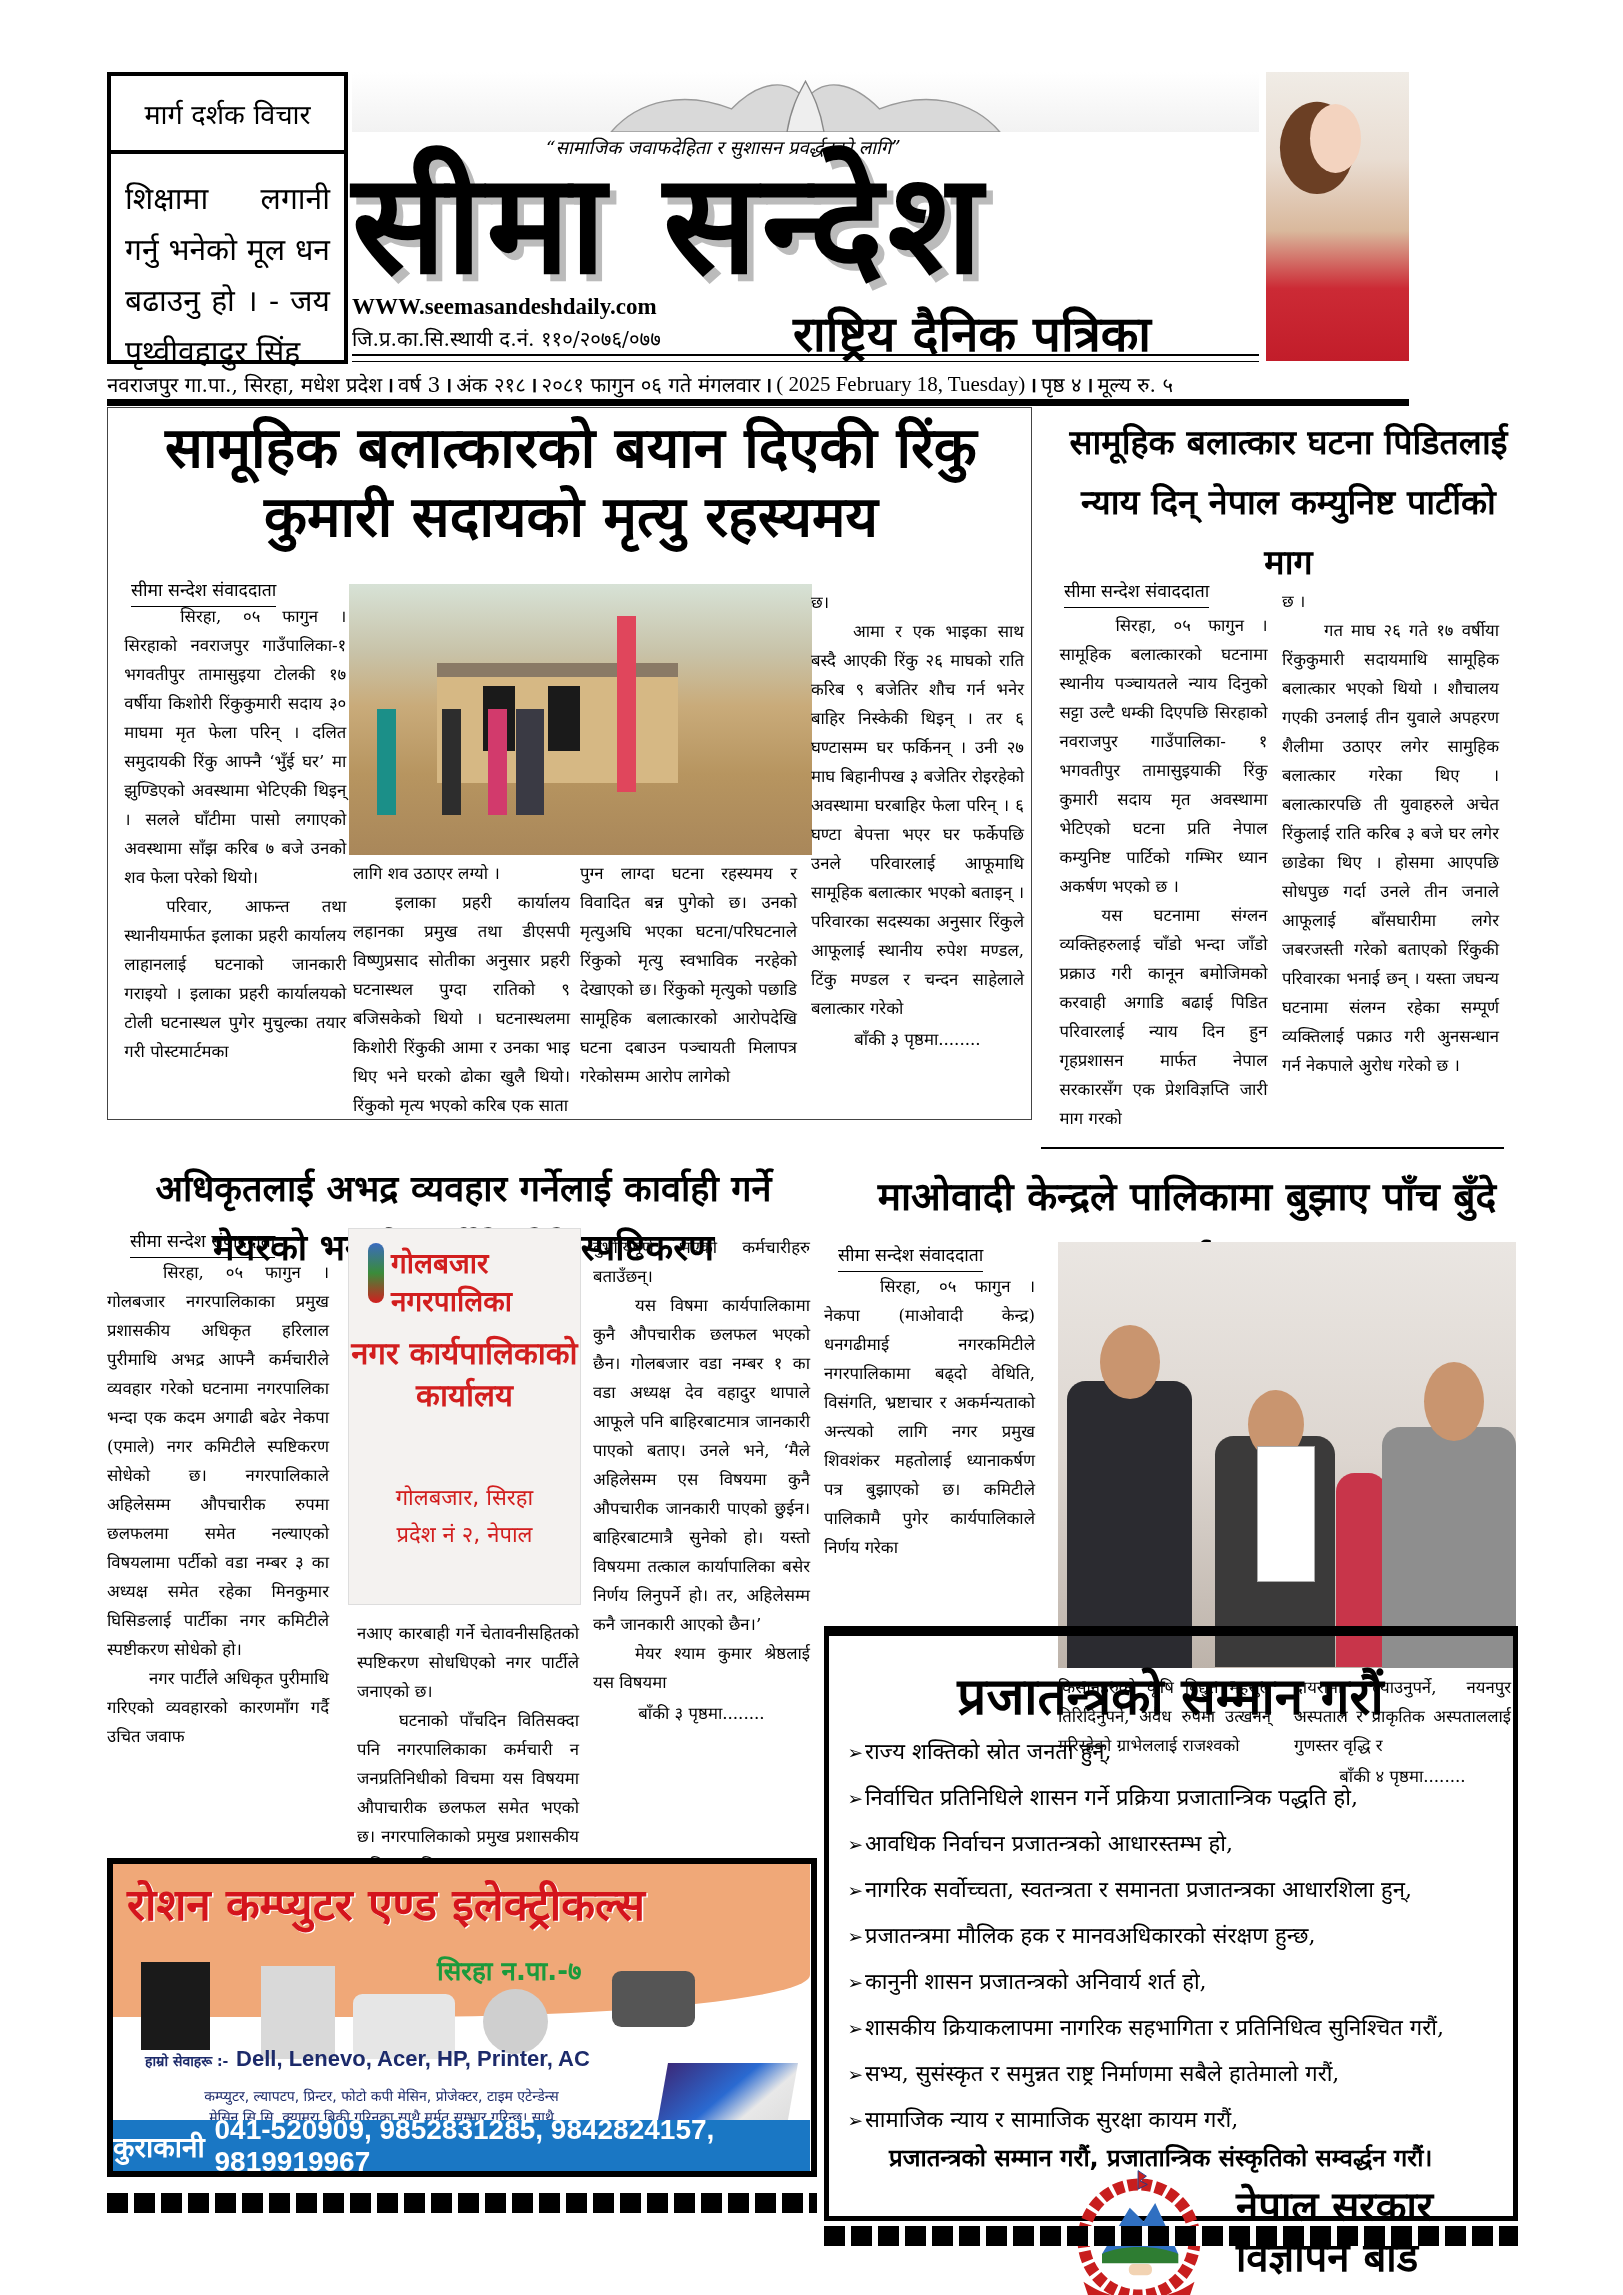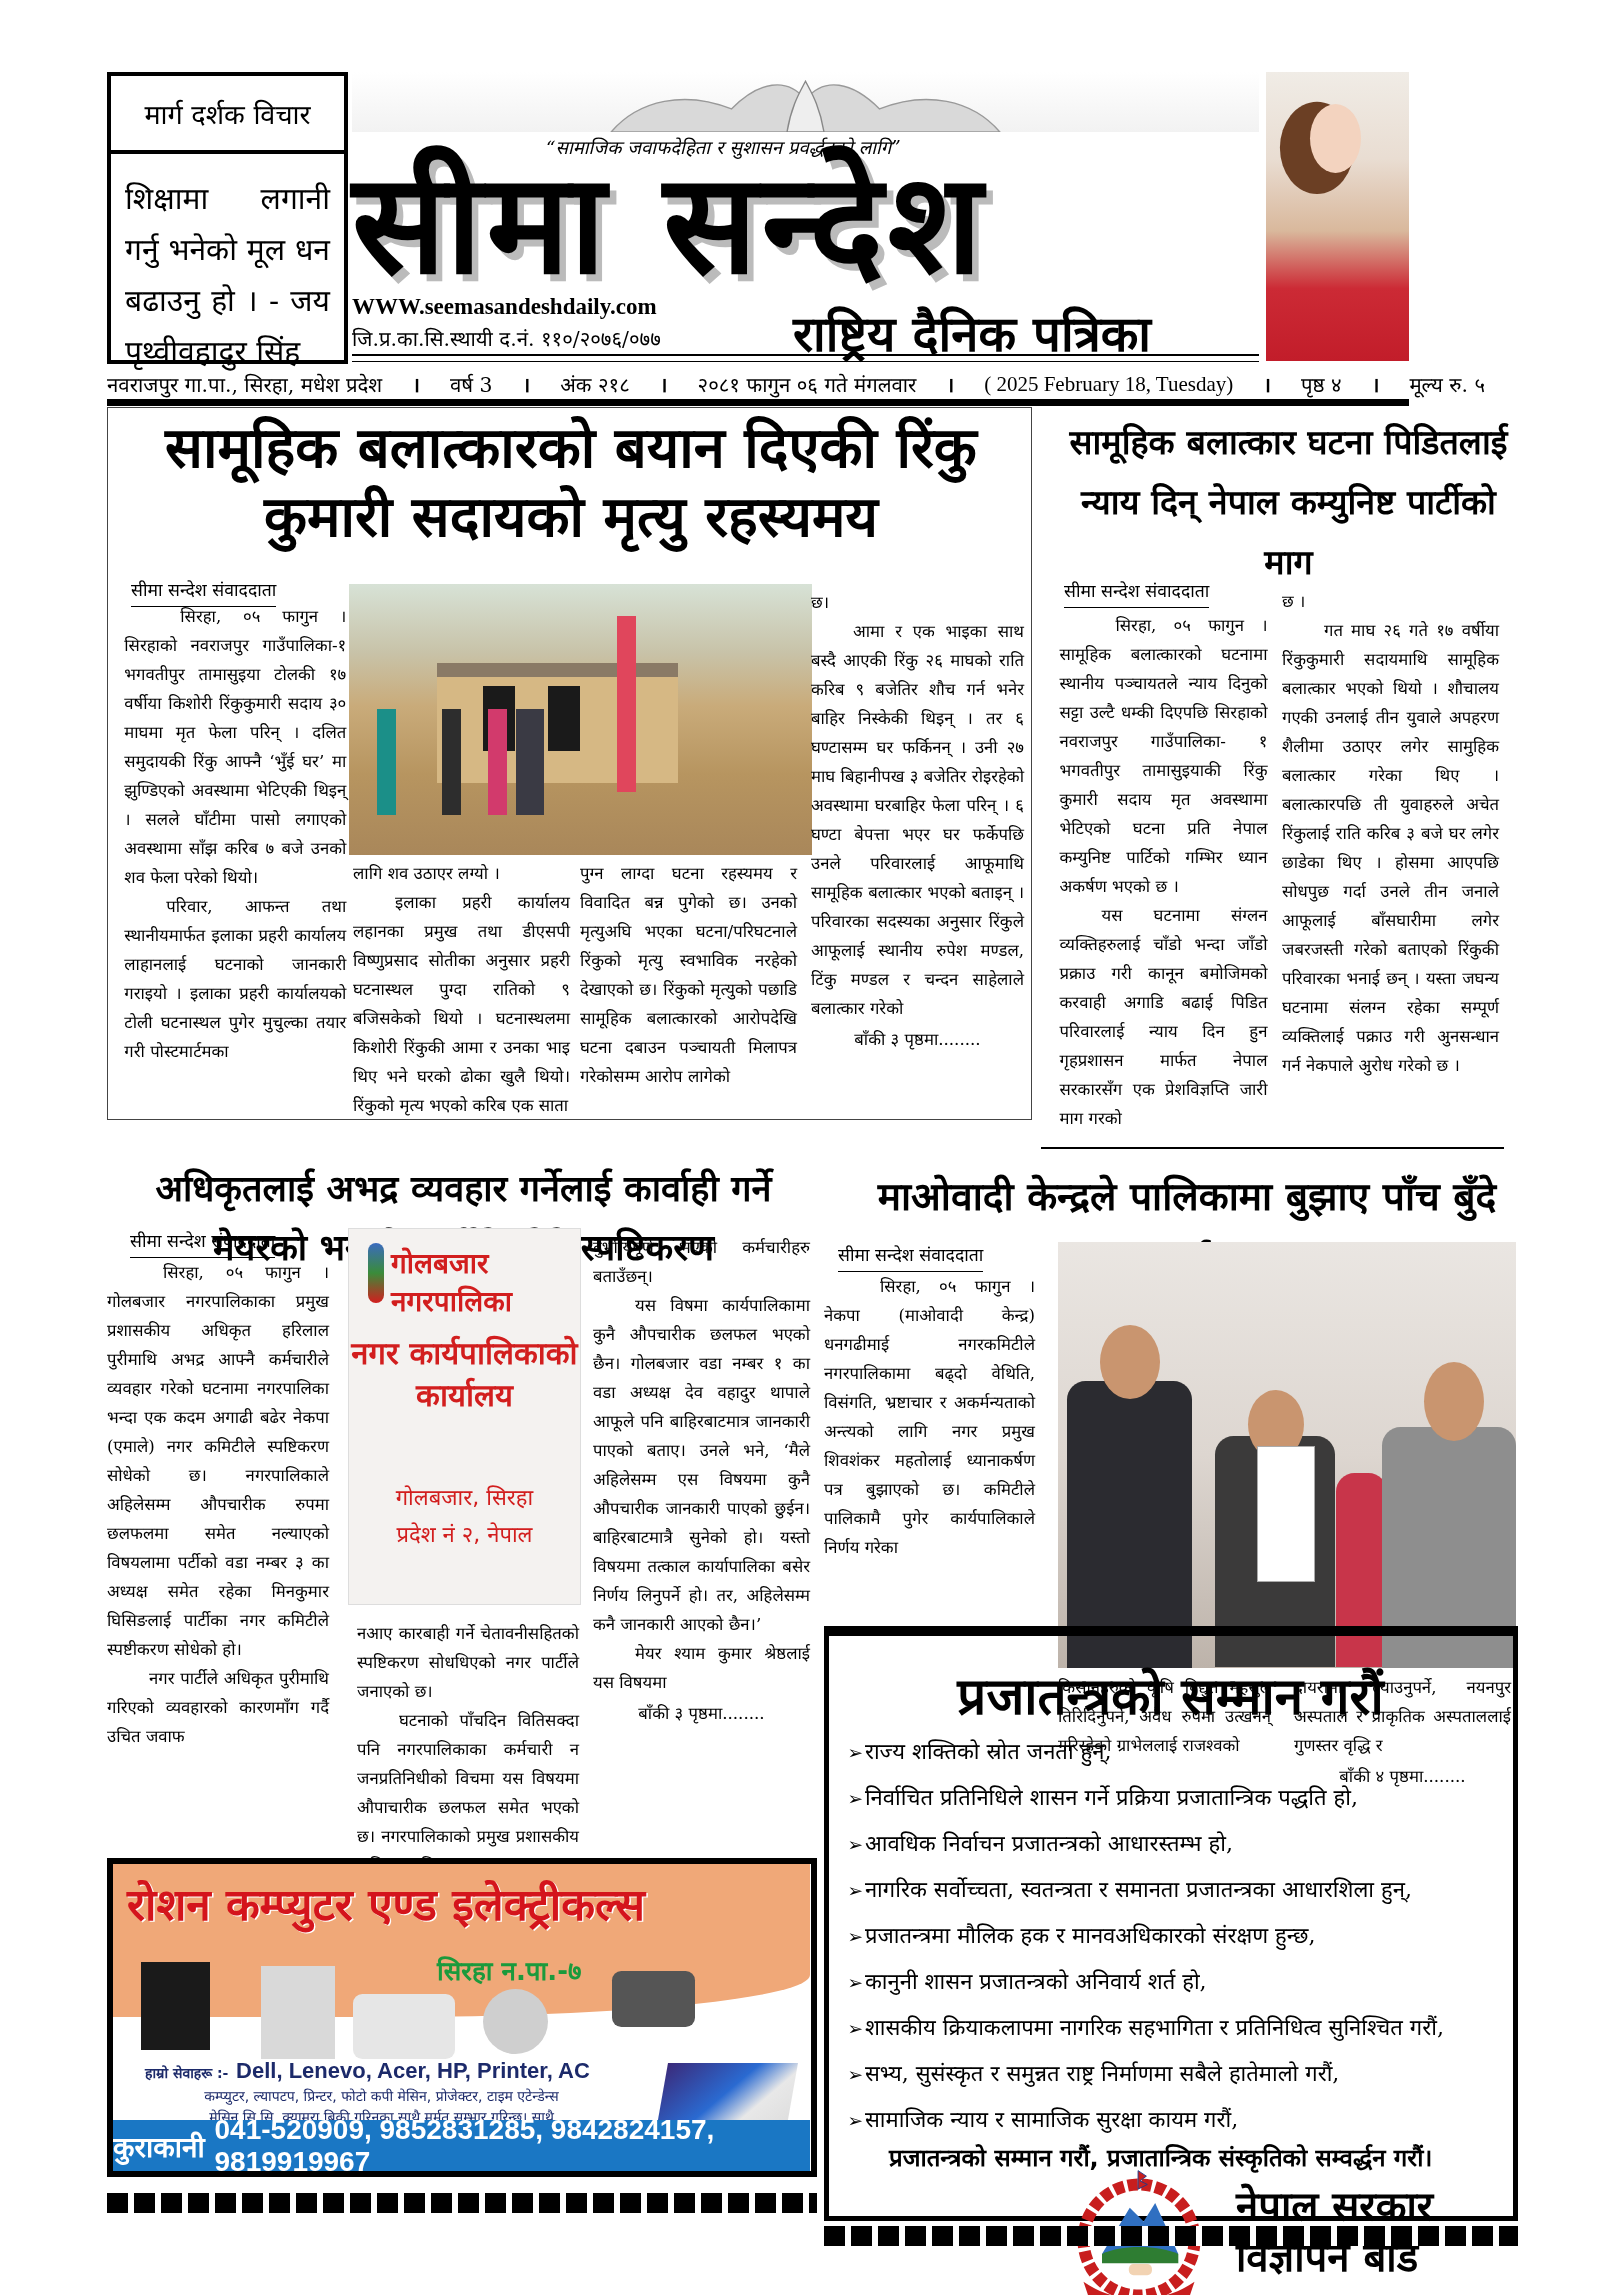--- a/index.html
+++ b/index.html
@@ -13,21 +13,21 @@
   #ornament{left:0;top:0;width:907px;height:60px;background:linear-gradient(#fff,#f2f2f2);}
   #ornament svg{width:100%;height:100%;}
   #tagline{left:194px;top:62px;font-size:18.5px;font-style:italic;font-family:"DejaVu Serif",serif;}
   #papername{left:0;top:83px;font-size:139px;font-weight:bold;line-height:139px;letter-spacing:4.6px;font-family:"DejaVu Sans",sans-serif;text-shadow:6.5px 6.5px 0 #bbb;}
   #website{left:0;top:222px;font-size:23px;font-weight:bold;font-family:"Liberation Serif",serif;}
   #regno{left:0;top:252px;font-size:20.4px;font-family:"DejaVu Serif",serif;}
   #subtitle{left:393px;top:227px;font-size:49px;font-weight:bold;margin-left:48px;}
   #mast-rule{left:0;top:282px;width:907px;height:4.6px;border-top:2.3px solid #000;border-bottom:1.4px solid #000;}
   #model-photo{left:1266px;top:72px;width:143px;height:289px;background:linear-gradient(180deg,#f0ece6 0%,#e9ddd2 30%,#d9b89c 55%,#cc2a35 75%,#c21d2a 100%);}
   #model-photo .face{position:absolute;left:44px;top:32px;width:51px;height:69px;border-radius:50%;background:#f3d3bf;box-shadow:-18.5px 9.3px 0 11.6px #6b3f24;}
-  #dateline{left:107px;top:370px;width:1302px;height:28px;font-size:20.4px;display:flex;gap:30px;align-items:center;white-space:nowrap;font-family:"DejaVu Serif",serif;}
+  #dateline{left:107px;top:370px;width:1302px;height:28px;font-size:20.4px;display:flex;gap:4px;align-items:center;white-space:nowrap;font-family:"DejaVu Serif",serif;}
   #dateline .sep{font-weight:bold;}
   #top-rule{left:107px;top:399px;width:1302px;height:6.5px;background:#000;}
   
   .headline{font-weight:bold;text-align:center;font-family:"DejaVu Sans",sans-serif;}
   .byline{font-size:17.6px;border-bottom:1.4px solid #000;padding-bottom:5px;display:inline-block;font-family:"DejaVu Serif",serif;}
   .col{font-size:16.7px;line-height:29px;text-align:justify;font-family:"DejaVu Serif",serif;}
   .col p{margin:0;text-indent:42px;}
   .col p.first{text-indent:0;}
   .dateline-p{text-indent:56px!important;}
   .cont{text-align:center;font-size:16.7px;margin-top:1.9px;}
@@ -68,21 +68,21 @@
   #gov-emblem{left:245px;top:530px;width:130px;height:148px;}
   #demo .gov1{position:absolute;left:407px;top:541px;font-size:40px;font-weight:bold;}
   #demo .gov2{position:absolute;left:407px;top:592px;font-size:40px;font-weight:bold;}
   
   #ad{left:107px;top:1858px;width:710px;height:319px;border:6.5px solid #000;box-sizing:border-box;overflow:hidden;background:#fff;}
   #ad .top{position:absolute;left:0;top:0;width:697px;height:153px;background:#f0a878;border-bottom-right-radius:60% 42px;}
   #ad .name{position:absolute;left:14px;top:9.3px;width:671px;font-size:44px;font-weight:bold;color:#d4141c;text-shadow:1.4px 1.4px 0 #fff;}
   #ad .loc{position:absolute;left:324px;top:88px;font-size:26px;font-weight:bold;color:#1b9a3c;}
   #ad .devices{position:absolute;left:9.3px;top:93px;width:685px;height:102px;}
   #ad .dev{position:absolute;background:#444;}
-  #ad .svc{position:absolute;left:32px;top:194px;font-size:22px;font-weight:bold;color:#1c2a6a;}
+  #ad .svc{position:absolute;left:32px;top:182px;font-size:22px;font-weight:bold;color:#1c2a6a;}
   #ad .desc{position:absolute;left:14px;top:222px;width:509px;text-align:center;font-size:14px;line-height:21px;color:#1c2a6a;}
   #ad .laptop{position:absolute;left:546px;top:199px;width:130px;height:102px;background:linear-gradient(135deg,#3b2a7a,#2a6ad1 40%,#e8e8e8 60%,#d6d6d6);transform:skewX(-10deg);}
   #ad .contact{position:absolute;left:0;bottom:0;width:697px;height:51px;background:#1a77c4;color:#fff;font-size:28px;font-weight:bold;display:flex;align-items:center;justify-content:center;}
   .dashes{height:20.4px;background:repeating-linear-gradient(90deg,#000 0 21px,#fff 21px 27px);}
 </style>
 </head>
 <body>
 
 <div id="quote-box" class="abs">
   <div class="qtitle">मार्ग दर्शक विचार</div>

